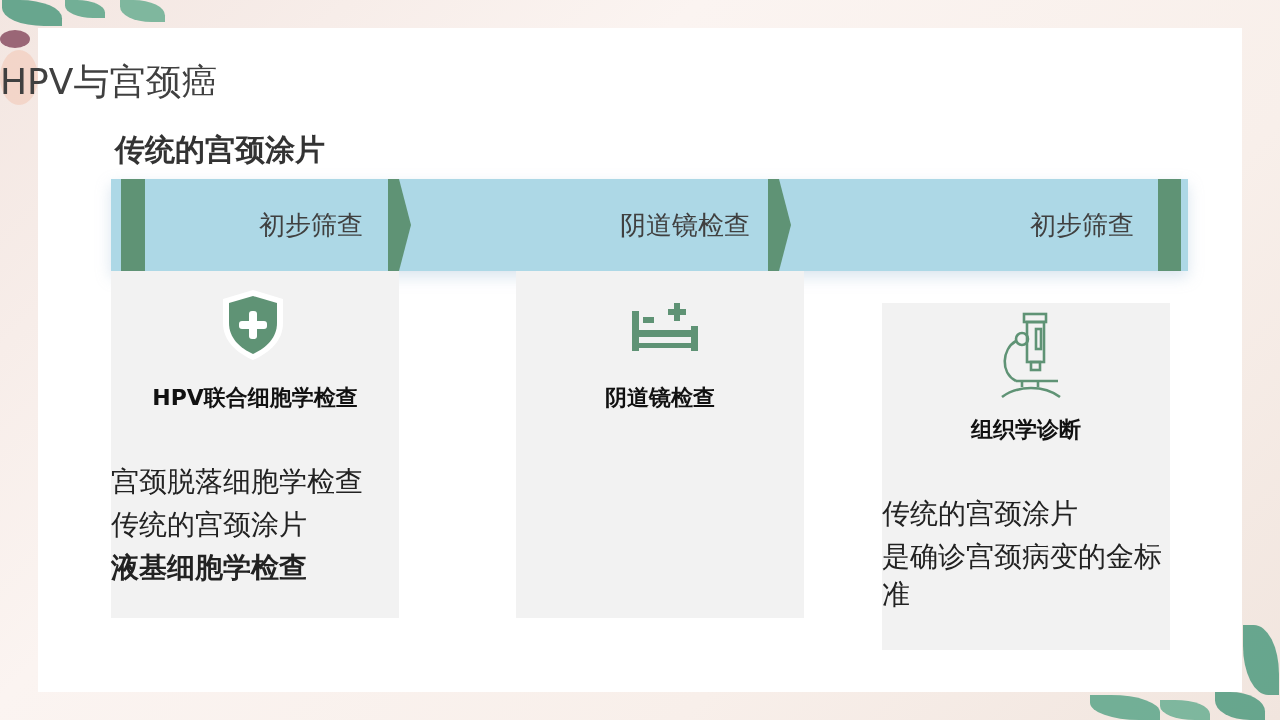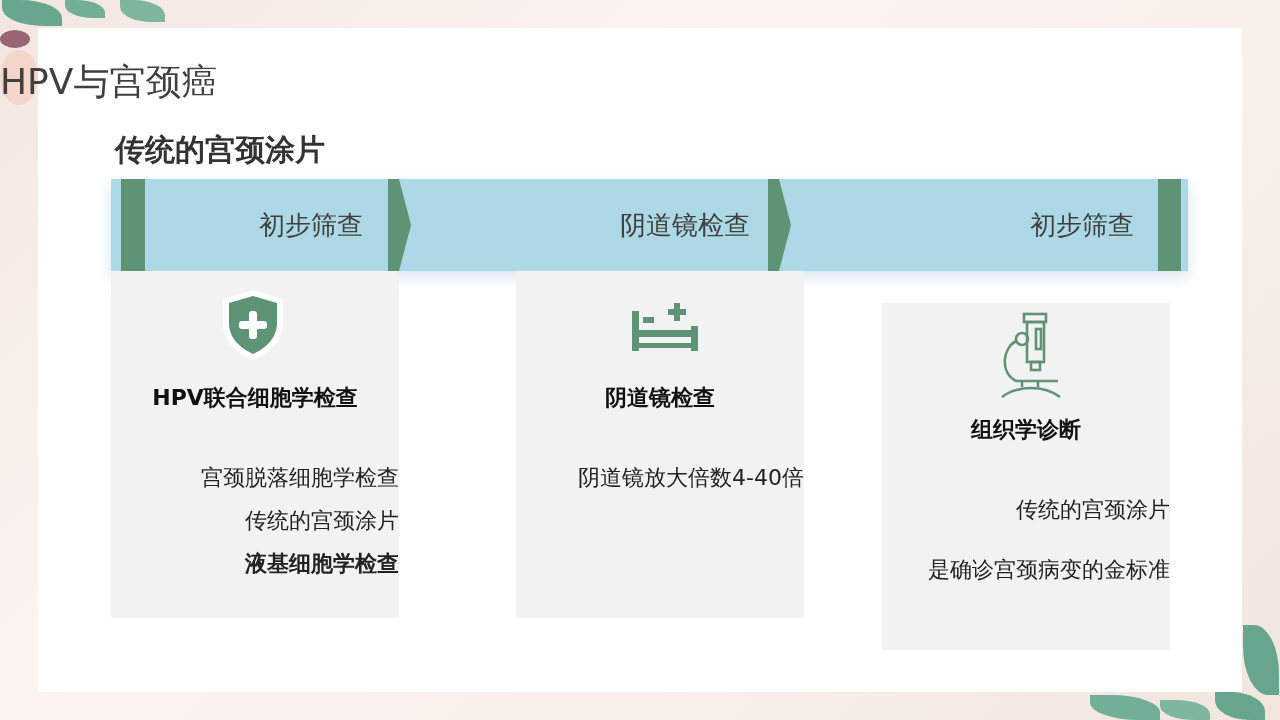--- a/index.html
+++ b/index.html
@@ -10,21 +10,21 @@
   .card{position:absolute;left:38px;top:28px;width:1204px;height:664px;background:#ffffff;}
   .title{position:absolute;left:0;right:0;top:58px;text-align:left;font-size:36px;color:#404040;}
   .subtitle{position:absolute;left:115px;top:130px;font-size:30px;font-weight:bold;color:#333333;}
   .bar{position:absolute;left:111px;top:179px;width:1077px;height:92px;background:#add8e6;
     box-shadow:0 6px 14px rgba(150,180,210,.35);}
   .gb{position:absolute;background:#5f9375;}
   .step{position:absolute;top:179px;height:92px;line-height:92px;font-size:26px;color:#404040;text-align:right;}
   .panel{position:absolute;top:271px;width:288px;height:347px;background:#f2f2f2;}
   .icon{position:absolute;}
   .ph{position:absolute;left:0;right:0;top:112px;text-align:center;font-size:22px;font-weight:bold;color:#111;}
-  .pl{position:absolute;left:0;right:0;text-align:right;font-size:22px;color:#222;}
+  .pl{position:absolute;left:0;right:0;text-align:left;font-size:28px;color:#222;}
 </style>
 </head>
 <body>
 
 <div>
   <div class="leaf" style="left:2px;top:0;width:60px;height:26px;background:#4f9a7f;"></div>
   <div class="leaf" style="left:65px;top:0;width:40px;height:18px;background:#5aa488;"></div>
   <div class="leaf" style="left:120px;top:0;width:45px;height:22px;background:#6aae92;"></div>
   <div class="leaf" style="left:0;top:30px;width:30px;height:18px;background:#8a4f63;border-radius:50%;"></div>
   <div class="leaf" style="left:0;top:50px;width:38px;height:55px;background:#f2cdbd;border-radius:50%;opacity:.7;"></div>
@@ -74,34 +74,33 @@
       <rect x="2" y="10" width="7" height="40"></rect>
       <rect x="2" y="29" width="66" height="7"></rect>
       <rect x="2" y="42" width="66" height="5"></rect>
       <rect x="61" y="25" width="7" height="25"></rect>
       <rect x="13" y="16" width="11" height="6"></rect>
       <rect x="44" y="2" width="6" height="18"></rect>
       <rect x="38" y="8" width="18" height="6"></rect>
     </g>
   </svg>
   <div class="ph">阴道镜检查</div>
-  <div class="pl" style="top:192px;">阴道镜放大倍数4-40倍</div>
 </div>
 
 <div class="panel" style="left:882px;margin-top:32px;">
   <svg class="icon" style="left:114px;top:8px;" width="70" height="88" viewBox="0 0 70 88">
     <g fill="none" stroke="#5f9375" stroke-width="2.6">
       <rect x="28" y="3" width="22" height="8"></rect>
       <rect x="31" y="11" width="17" height="40"></rect>
       <rect x="40" y="18" width="5" height="20"></rect>
       <rect x="35" y="51" width="9" height="8"></rect>
       <circle cx="26" cy="28" r="6"></circle>
       <path d="M20 30 C6 38 4 62 20 70"></path>
       <path d="M20 70 L62 70"></path>
       <path d="M42 70 L42 76"></path>
       <path d="M26 70 L26 76"></path>
       <path d="M6 86 C22 74 48 74 64 86"></path>
     </g>
   </svg>
   <div class="ph">组织学诊断</div>
   <div class="pl" style="top:192px;">传统的宫颈涂片</div>
-  <div class="pl" style="top:252px;">是确诊宫颈病变的金标准</div>
+  <div class="pl" style="top:235px;">是确诊宫颈病变的金标准</div>
 </div>
 
 </body></html>

